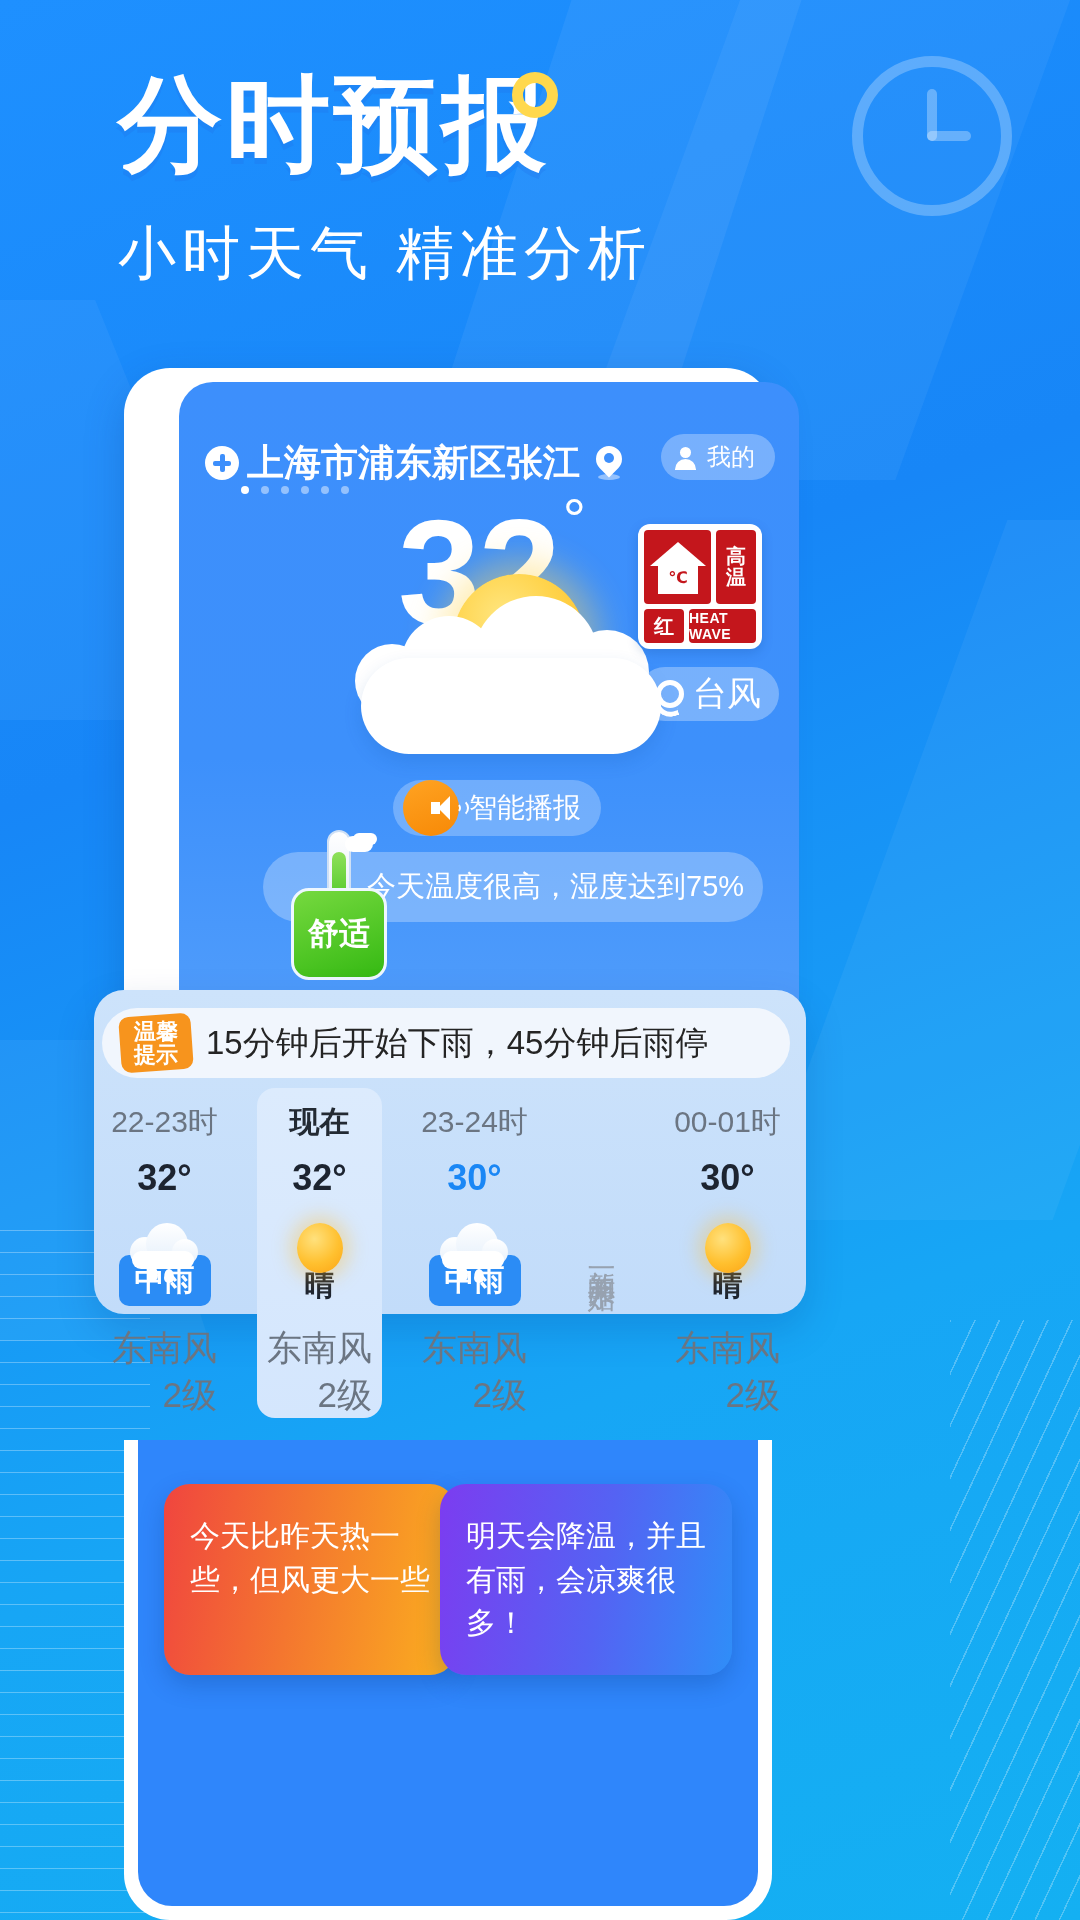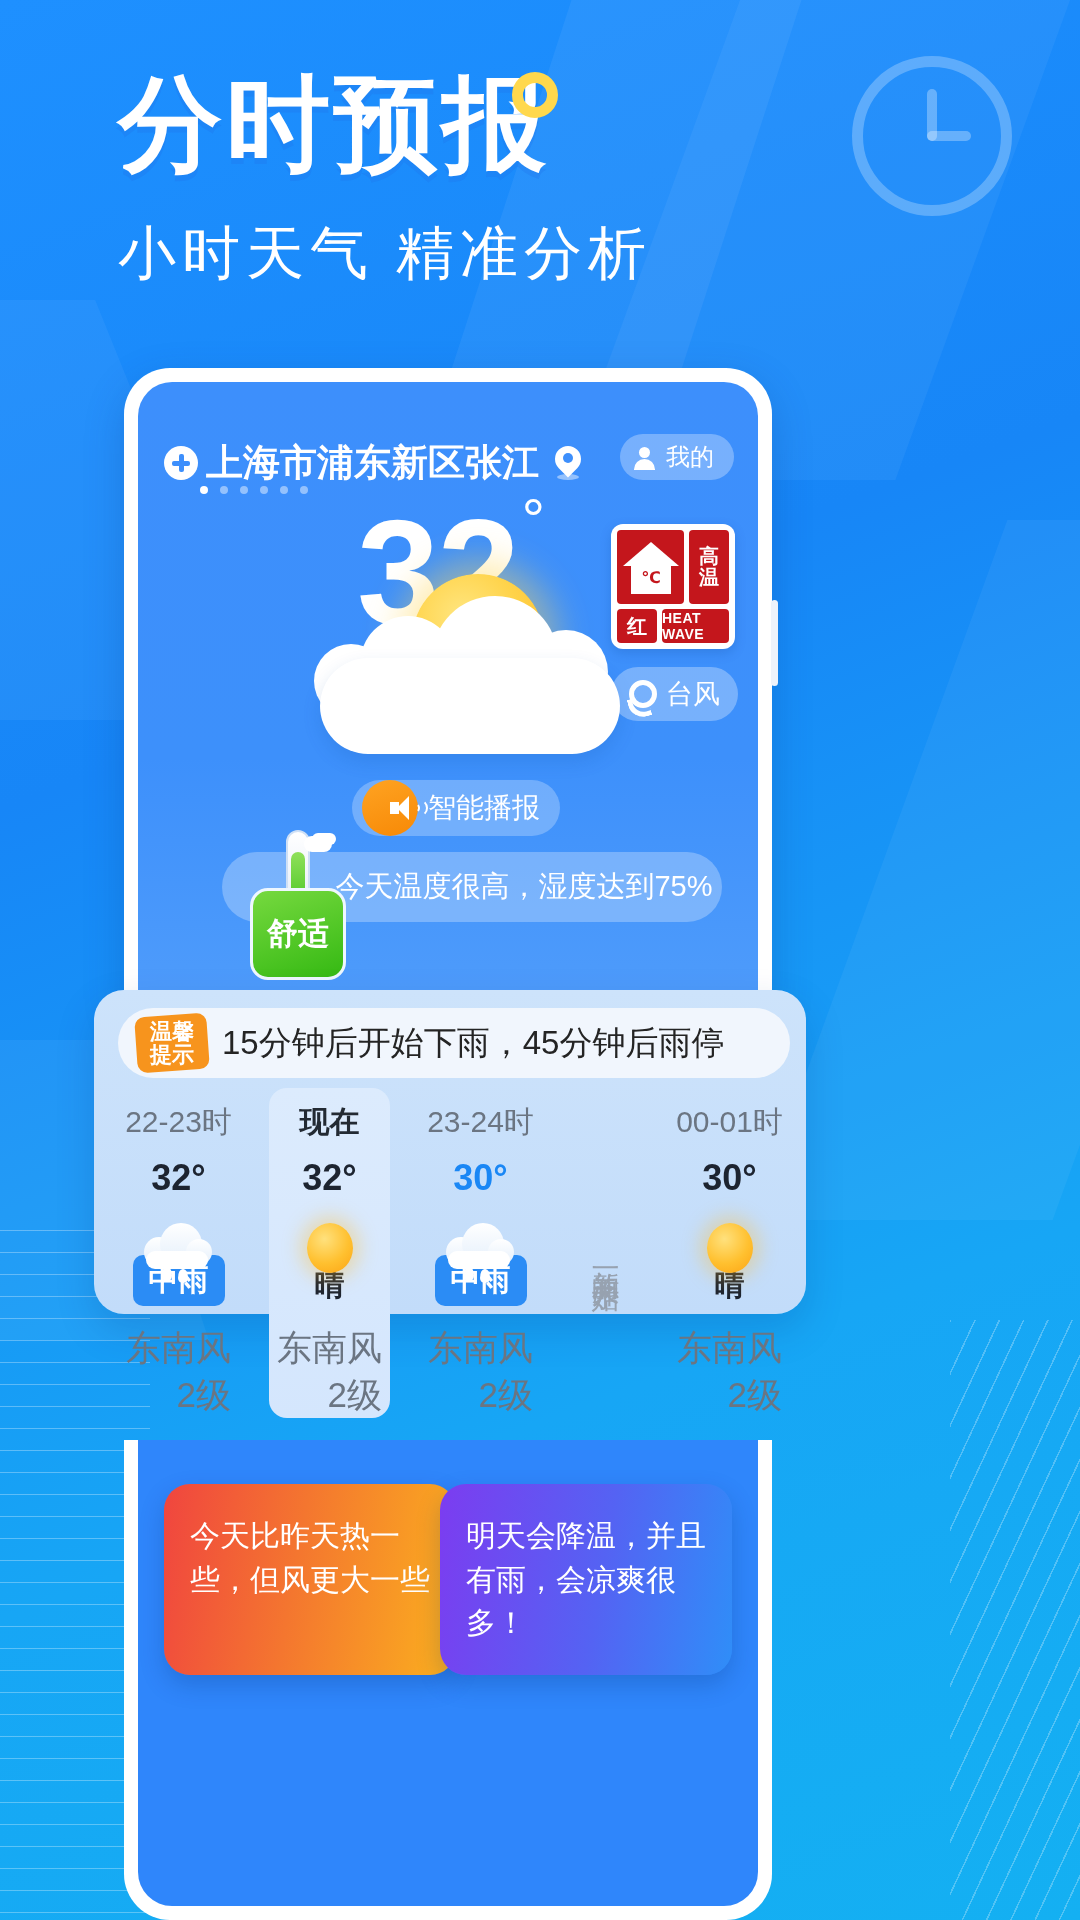--- a/index.html
+++ b/index.html
@@ -103,21 +103,21 @@
     box-shadow: 0 14px 40px rgba(0,50,130,0.22);
   }
   .phone-btn {
     position:absolute; right:-6px; top:232px;
     width:7px; height:86px; background:#eef3fb; border-radius:4px;
   }
   .screen {
     width:100%; height:100%;
     background: linear-gradient(180deg,#3d8ffc 0%,#3d90fb 60%,#4f9cfb 100%);
     border-radius:34px 34px 0 0;
-    position:relative; overflow:hidden;
+    position:relative; overflow:hidden;margin-left:41px;
   }
 
   
   .loc-row { position:absolute; left:26px; top:56px; display:flex; align-items:center; }
   .plus-icon {
     width:34px; height:34px; border-radius:50%;
     background:#ffffff; position:relative; flex:none; margin-right:8px;
   }
   .plus-icon::before, .plus-icon::after {
     content:""; position:absolute; background:#3d8ffc; border-radius:2px;
@@ -210,21 +210,21 @@
     border-left-color:transparent; border-top-color:transparent; border-bottom-color:transparent;
   }
   .spk-glyph .w1 { width:10px; height:10px; left:20px; top:7px; }
   .spk-glyph .w2 { width:18px; height:18px; left:20px; top:3px; }
   .speak-pill span { color:#fff; font-size:28px; margin-left:10px; white-space:nowrap; }
 
   
   .comfort-bar {
     position:absolute; left:84px; right:36px; top:470px; height:70px;
     background: rgba(255,255,255,0.28); border-radius:35px;
-    display:flex; align-items:center; padding-left:104px;justify-content:center;
+    display:flex; align-items:center; padding-left:104px;
   }
   .comfort-text { color:#ffffff; font-size:29px; white-space:nowrap; }
   .thermo {
     position:absolute; left:48px; top:-22px; width:58px; height:96px;
   }
   .thermo .tube {
     position:absolute; left:16px; top:0; width:24px; height:74px;
     background: linear-gradient(180deg,#ffffff,#e7eef8); border-radius:12px;
     border:2px solid #cfe0f5;
   }
@@ -298,29 +298,29 @@
   .ty-icon {
     width:28px; height:28px; border-radius:50%;
     border:5px solid #fff; position:relative; flex:none;
   }
   .ty-icon::after {
     content:""; position:absolute; left:-5px; top:12px;
     width:16px; height:16px; border-radius:0 0 0 16px;
     border-left:5px solid #fff; border-bottom:5px solid #fff;
     transform:rotate(-15deg);
   }
-  .typhoon-pill span { color:#fff; font-size:27px; }
+  .typhoon-pill span { color:#fff; font-size:34px; }
 
   
   .hourly-panel {
     position:absolute; left:94px; top:990px; width:712px; height:324px;
     background: linear-gradient(180deg,#cde3fb 0%,#c2dcfa 100%);
     border-radius:30px;
     box-shadow:0 16px 38px rgba(0,50,130,0.18);
-    padding:18px 16px 0 24px;
+    padding:18px 16px 0 8px;
   }
   .tip-bar {
     height:70px; background:#f1f6fd; border-radius:35px;
     display:flex; align-items:center; padding:0 18px; gap:14px;
   }
   .tip-tag {
     width:72px; height:56px; flex:none; position:relative;
     display:flex; align-items:center; justify-content:center;
   }
   .tip-tag .tag-bg {

